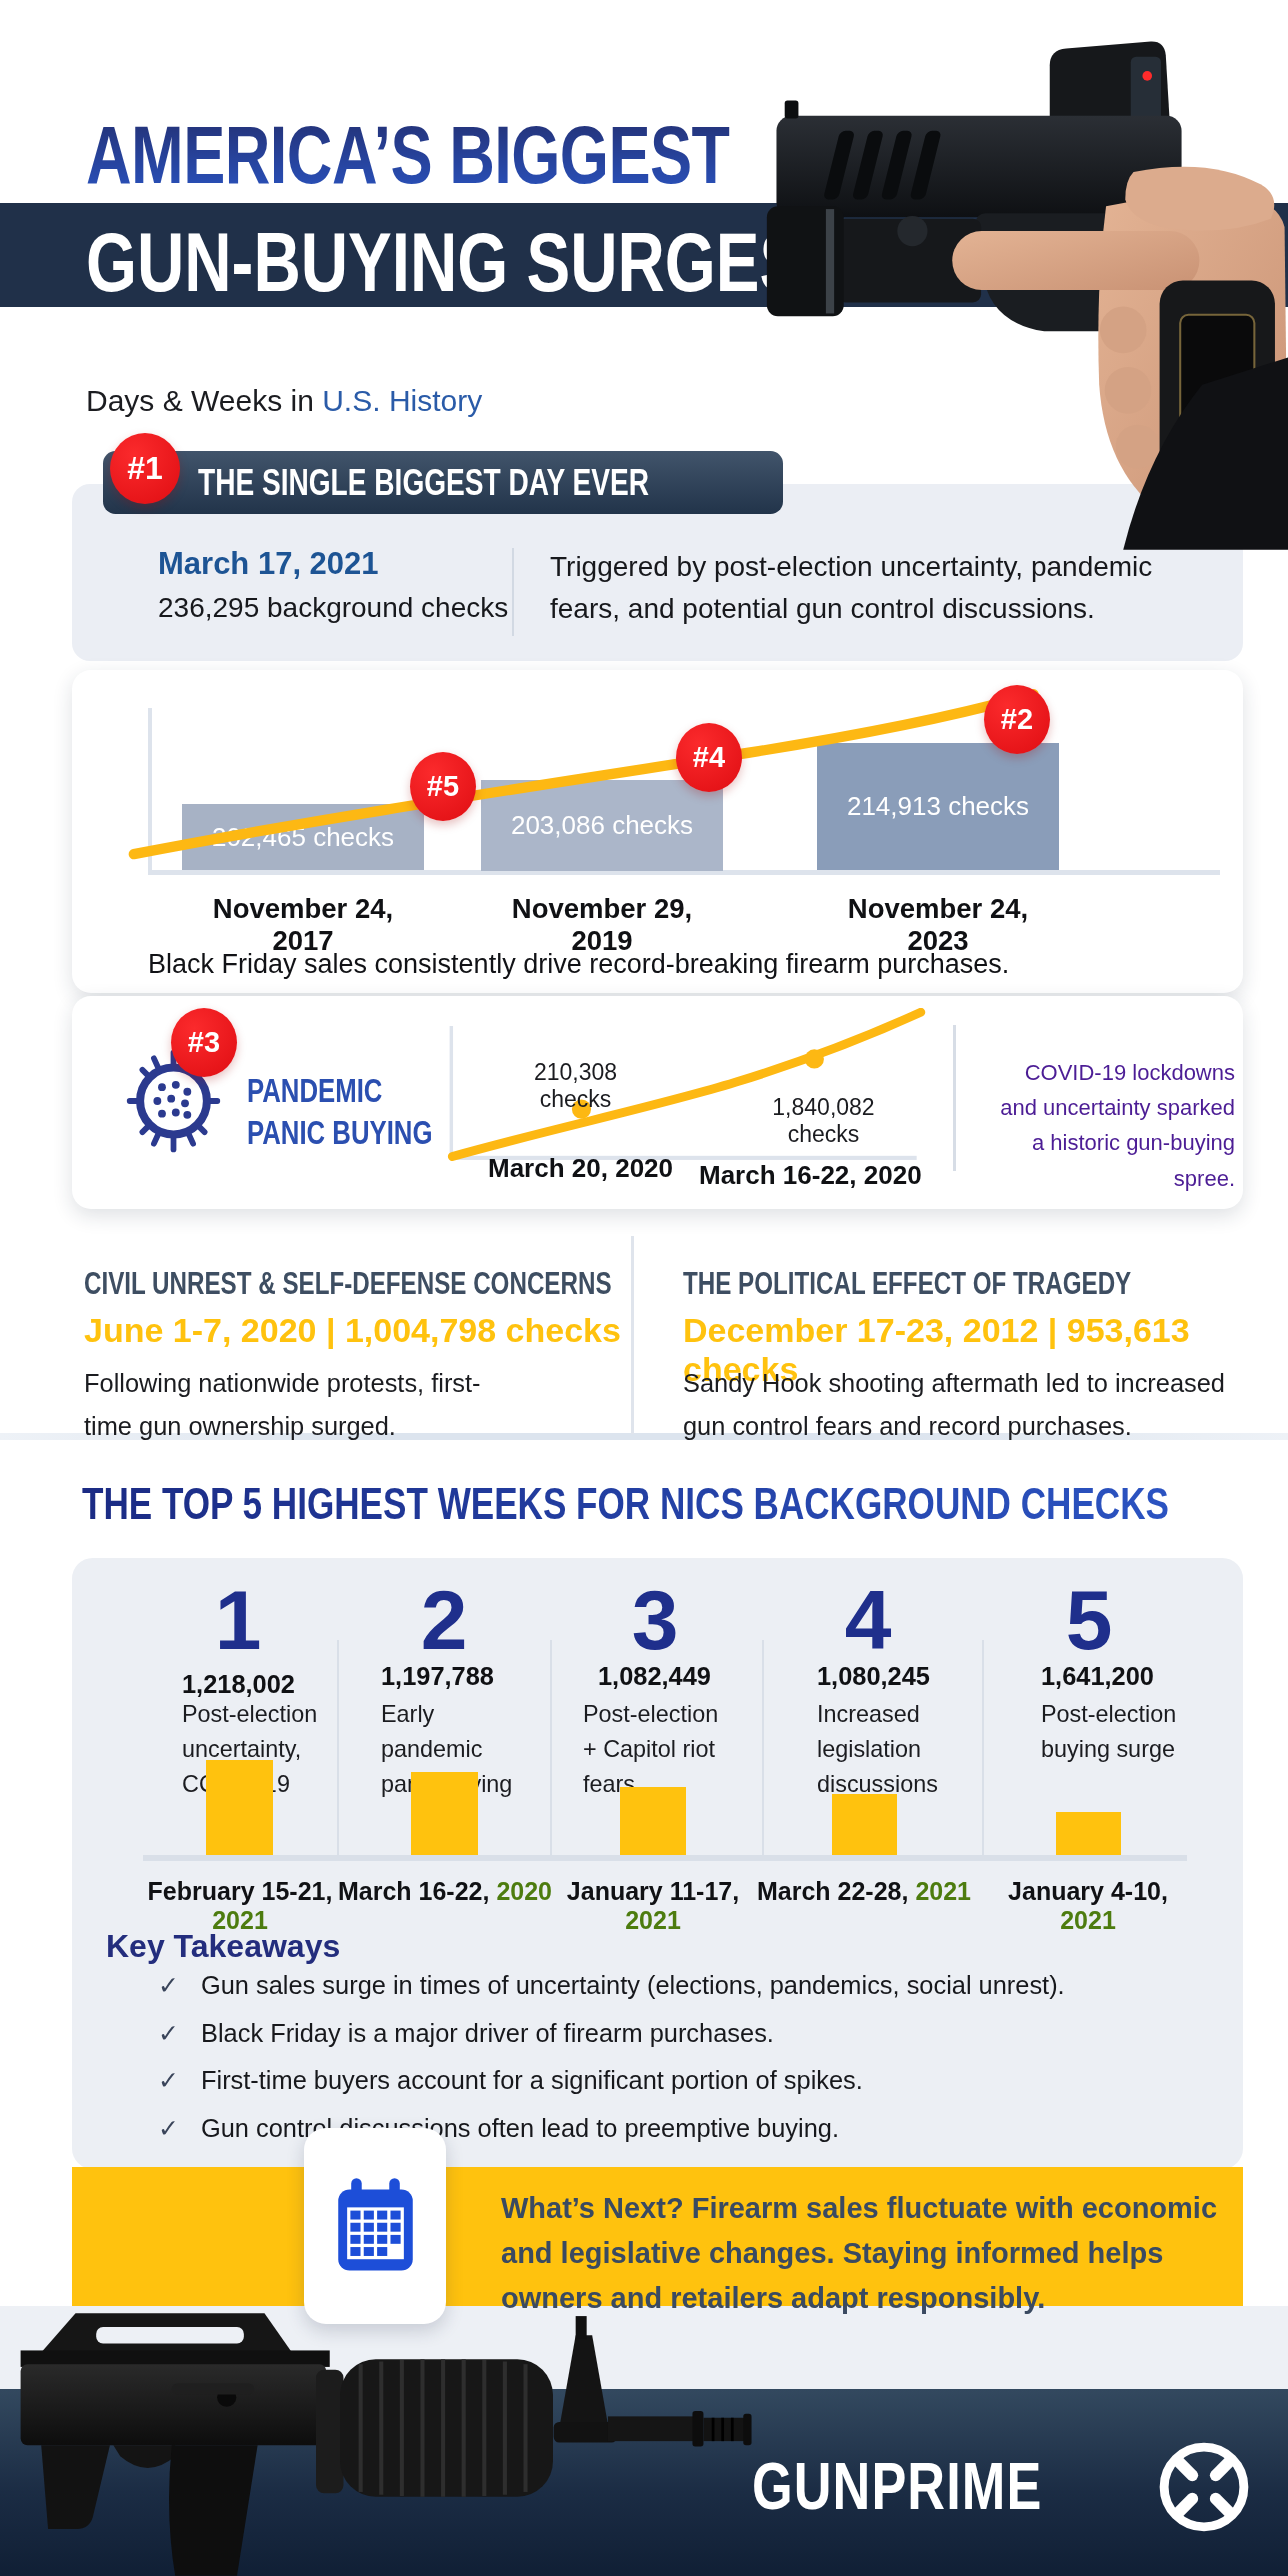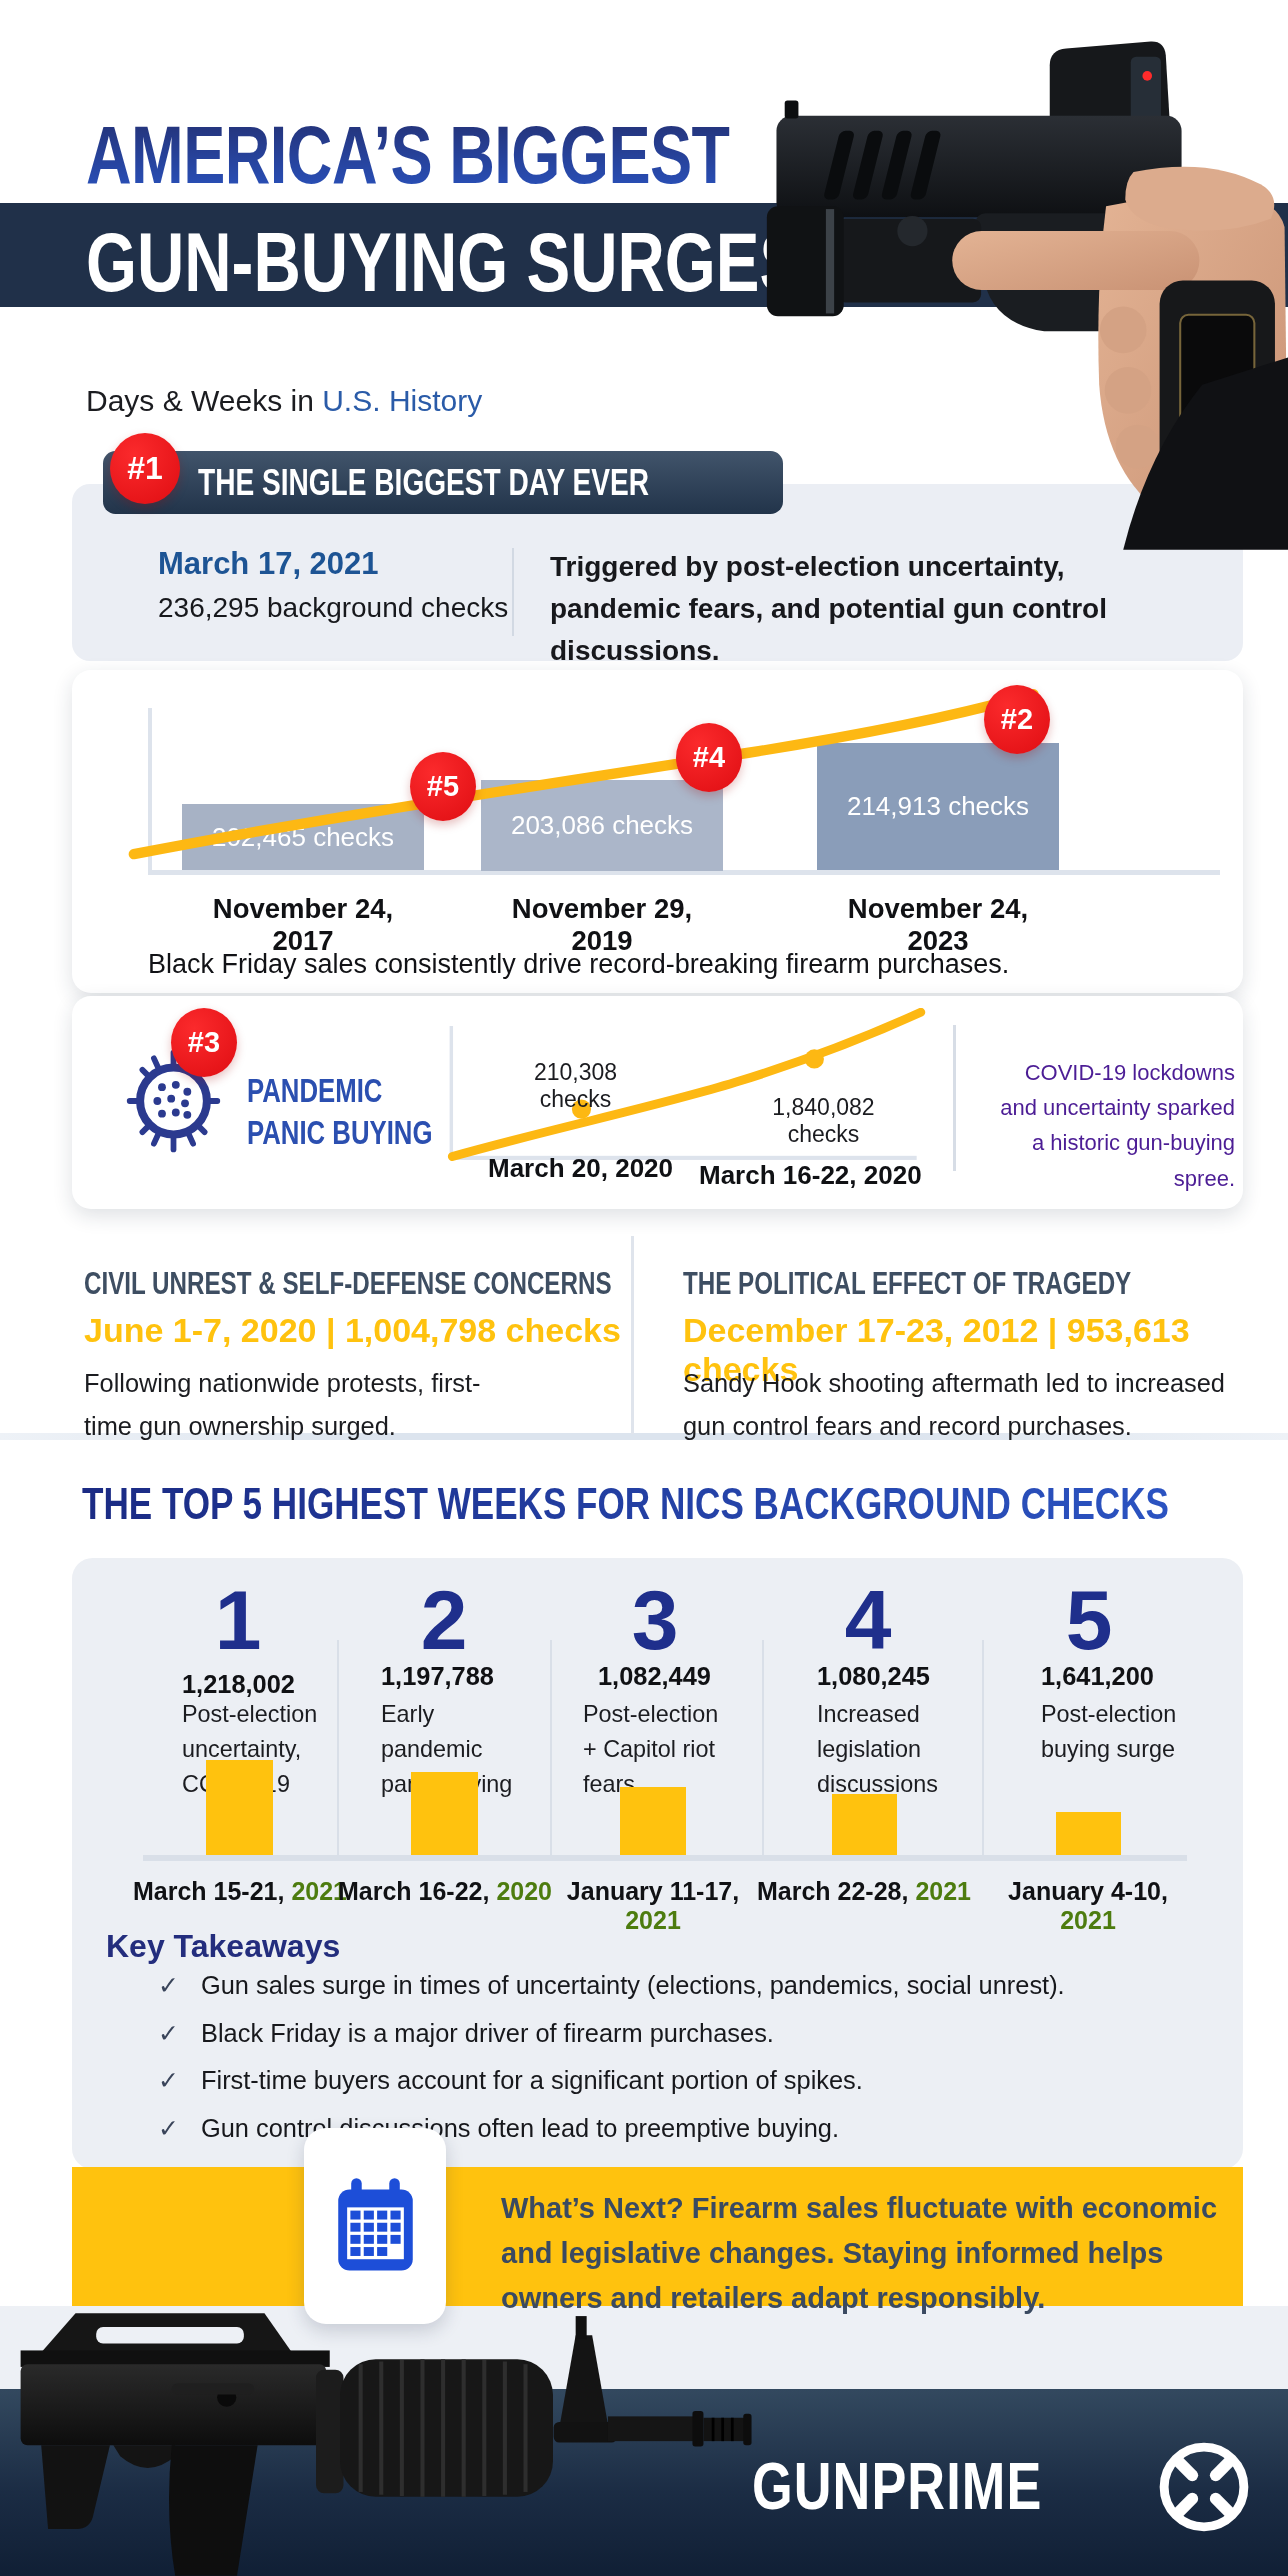--- a/index.html
+++ b/index.html
@@ -29,21 +29,21 @@
 
   
   .dark-bar{left:103px;top:451px;width:680px;height:63px;border-radius:12.4px;
             background:linear-gradient(180deg,#41546b 0%,#22344a 100%);z-index:5;
             display:flex;align-items:center;padding-left:95px;box-sizing:border-box;}
   .dark-bar .t{font-size:36px;font-weight:700;color:#fff;}
   .panel1{left:72px;top:484px;width:1171px;height:177px;border-radius:18px;background:#ebeef4;z-index:2;}
   .p1-date{left:158px;top:546px;font-size:31px;font-weight:700;color:#1d5494;z-index:3;}
   .p1-stat{left:158px;top:592px;font-size:28px;color:#17181c;z-index:3;}
   .p1-div{left:512px;top:548px;width:2.1px;height:88px;background:#d2d9e3;z-index:3;}
-  .p1-desc{left:550px;top:546px;width:632px;font-size:28px;line-height:1.5;color:#17181c;z-index:3;font-weight:bold;}
+  .p1-desc{left:550px;top:546px;width:632px;font-size:28px;line-height:1.5;color:#17181c;z-index:3;}
 
   
   .card{background:#ffffff;border-radius:19px;box-shadow:0 6.9px 20.6px rgba(25,40,65,.14);z-index:2;}
   .bf-card{left:72px;top:670px;width:1171px;height:323px;}
   .axis-v{background:#dde3ec;width:4.1px;}
   .axis-h{background:#dde3ec;height:4.8px;}
   .bf-bar{position:absolute;display:flex;align-items:center;justify-content:center;z-index:3;}
   .bf-bar span{color:#fff;font-size:26px;}
   .bf-b1{left:182px;top:804px;width:242px;height:66px;background:#a7b2c5;}
   .bf-b2{left:481px;top:780px;width:242px;height:91px;background:#abb6c9;}
@@ -309,21 +309,21 @@
 <div class="t5-desc" style="left:817px;">Increased legislation discussions</div>
 <div class="t5-desc" style="left:1041px;">Post-election buying surge</div>
 
 <div class="t5-bar t5-b1"></div>
 <div class="t5-bar t5-b2"></div>
 <div class="t5-bar t5-b3"></div>
 <div class="t5-bar t5-b4"></div>
 <div class="t5-bar t5-b5"></div>
 <div class="abs t5-axis"></div>
 
-<div class="t5-date" style="left:130px;"><span>March 15-21, </span><span class="yr">2021</span></div>
+<div class="t5-date" style="left:130px;"><span>February 15-21, </span><span class="yr">2021</span></div>
 <div class="t5-date" style="left:335px;"><span>March 16-22, </span><span class="yr">2020</span></div>
 <div class="t5-date" style="left:543px;"><span>January 11-17, </span><span class="yr">2021</span></div>
 <div class="t5-date" style="left:754px;"><span>March 22-28, </span><span class="yr">2021</span></div>
 <div class="t5-date" style="left:978px;"><span>January 4-10, </span><span class="yr">2021</span></div>
 
 <div class="abs tk-head">Key Takeaways</div>
 <div class="tk-item" style="top:1971px;"><span class="chk">✓</span><span>Gun sales surge in times of uncertainty (elections, pandemics, social unrest).</span></div>
 <div class="tk-item" style="top:2019px;"><span class="chk">✓</span><span>Black Friday is a major driver of firearm purchases.</span></div>
 <div class="tk-item" style="top:2066px;"><span class="chk">✓</span><span>First-time buyers account for a significant portion of spikes.</span></div>
 <div class="tk-item" style="top:2114px;"><span class="chk">✓</span><span>Gun control discussions often lead to preemptive buying.</span></div>

